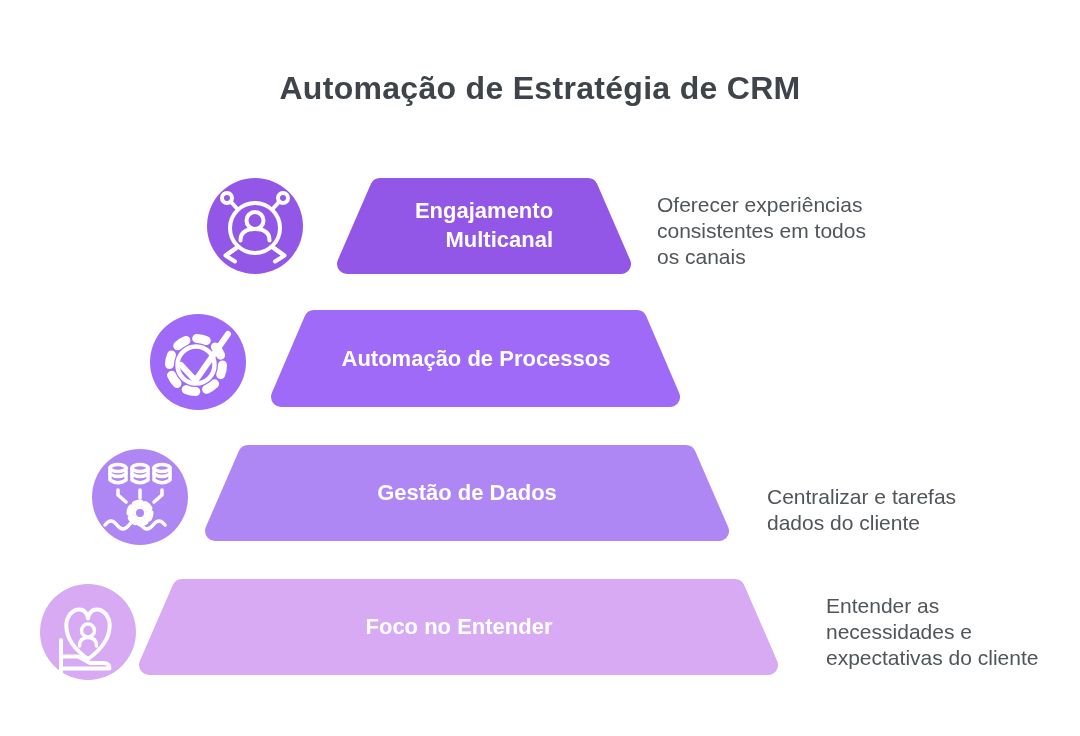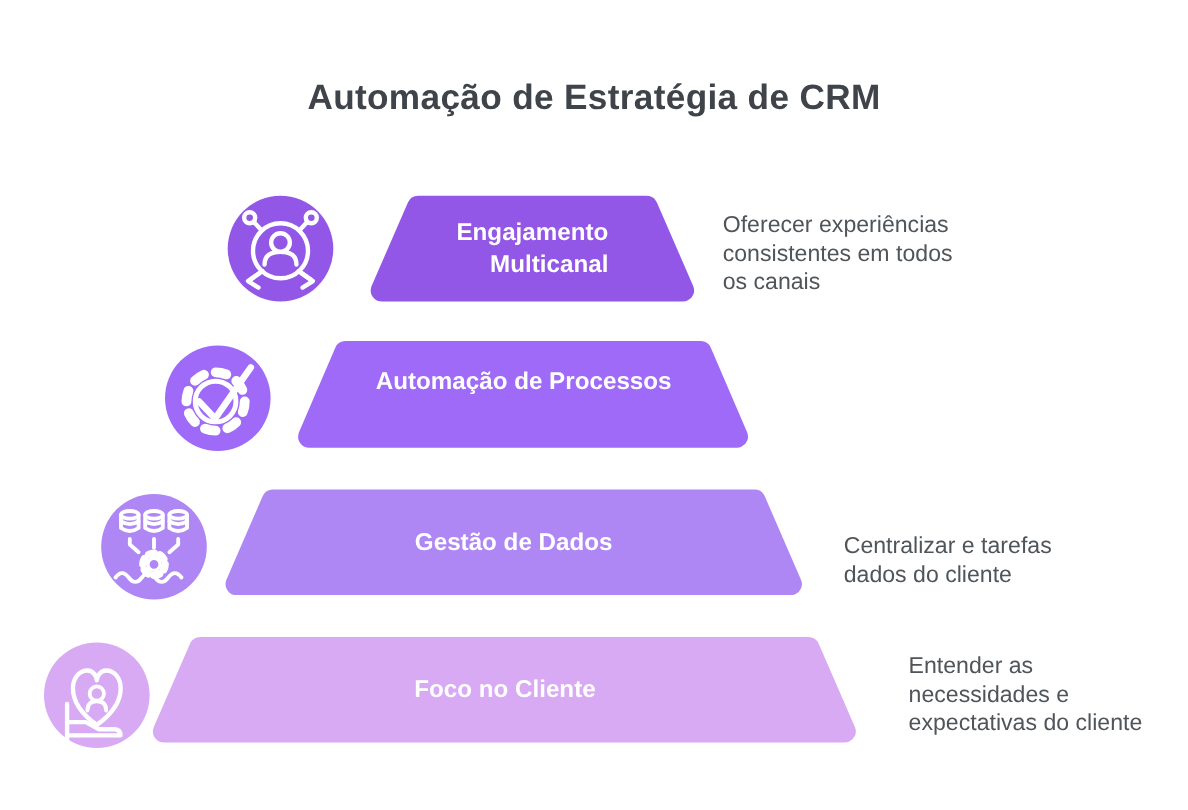--- a/index.html
+++ b/index.html
@@ -13,21 +13,21 @@
     text-align:center;font-size:32px;font-weight:700;
     color:var(--title,#3f444a);letter-spacing:.3px;margin:0;
   }
   .pyr-svg{position:absolute;left:0;top:0;width:1080px;height:736px;}
   .bar-label{
     position:absolute;transform:translate(-50%,-50%);
     color:var(--label,#fff);font-weight:700;font-size:22px;
     text-align:right;white-space:pre-line;line-height:1.3;
   }
   #lab0{left:484px;top:226px;}
-  #lab1{left:476px;top:347px;}
+  #lab1{left:476px;top:359px;}
   #lab2{left:467px;top:493px;}
   #lab3{left:459px;top:627px;}
   .desc{
     position:absolute;color:var(--description,#50555a);
     font-size:21px;line-height:26px;white-space:pre-line;
   }
   #desc0{left:657px;top:192px;}
   #desc1{left:717px;top:324px;}
   #desc2{left:767px;top:484px;}
   #desc3{left:826px;top:593px;}
@@ -50,21 +50,21 @@
     <path d="M380 188 L588 188 L621 264 L347 264 Z" stroke-width="20" stroke-linejoin="round" fill="#9357e8" stroke="#9357e8"></path>
     <path d="M314 320 L637 320 L670 397 L281 397 Z" stroke-width="20" stroke-linejoin="round" fill="#9e6af7" stroke="#9e6af7"></path>
     <path d="M248 455 L686 455 L719 531 L215 531 Z" stroke-width="20" stroke-linejoin="round" fill="#ae87f4" stroke="#ae87f4"></path>
     <path d="M182 589 L735 589 L768 665 L149 665 Z" stroke-width="20" stroke-linejoin="round" fill="#d7aaf3" stroke="#d7aaf3"></path>
   </svg>
 
   <div id="lab0" class="bar-label">Engajamento
 Multicanal</div>
   <div id="lab1" class="bar-label">Automação de Processos</div>
   <div id="lab2" class="bar-label">Gestão de Dados</div>
-  <div id="lab3" class="bar-label">Foco no Cliente</div>
+  <div id="lab3" class="bar-label">Foco no Entender</div>
 
   <div id="desc0" class="desc">Oferecer experiências
 consistentes em todos
 os canais</div>
   <div id="desc2" class="desc">Centralizar e tarefas
 dados do cliente</div>
   <div id="desc3" class="desc">Entender as
 necessidades e
 expectativas do cliente</div>
 

